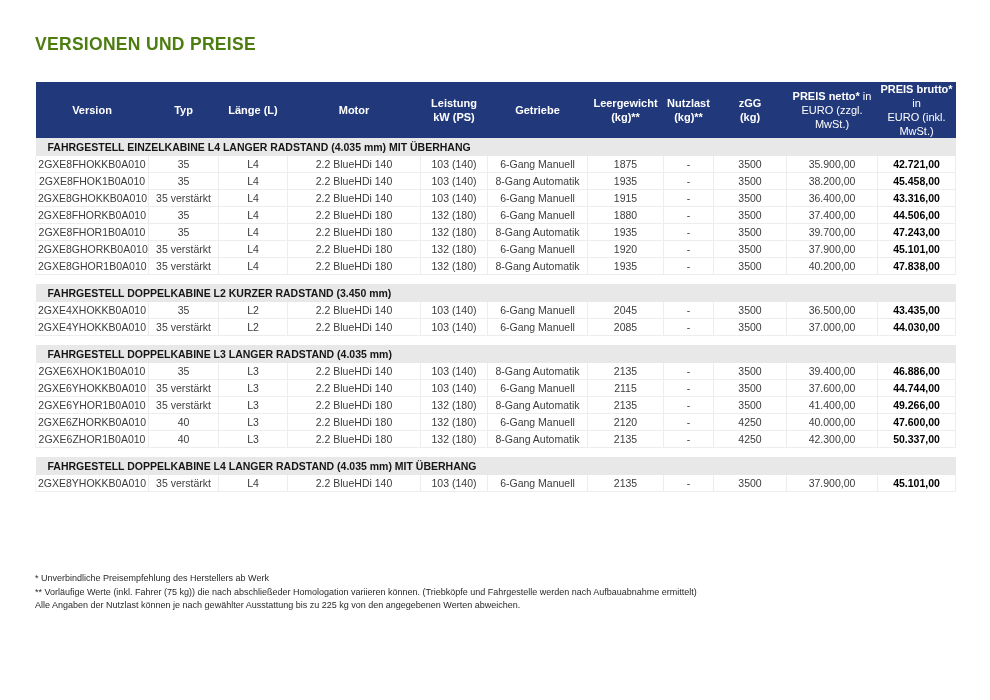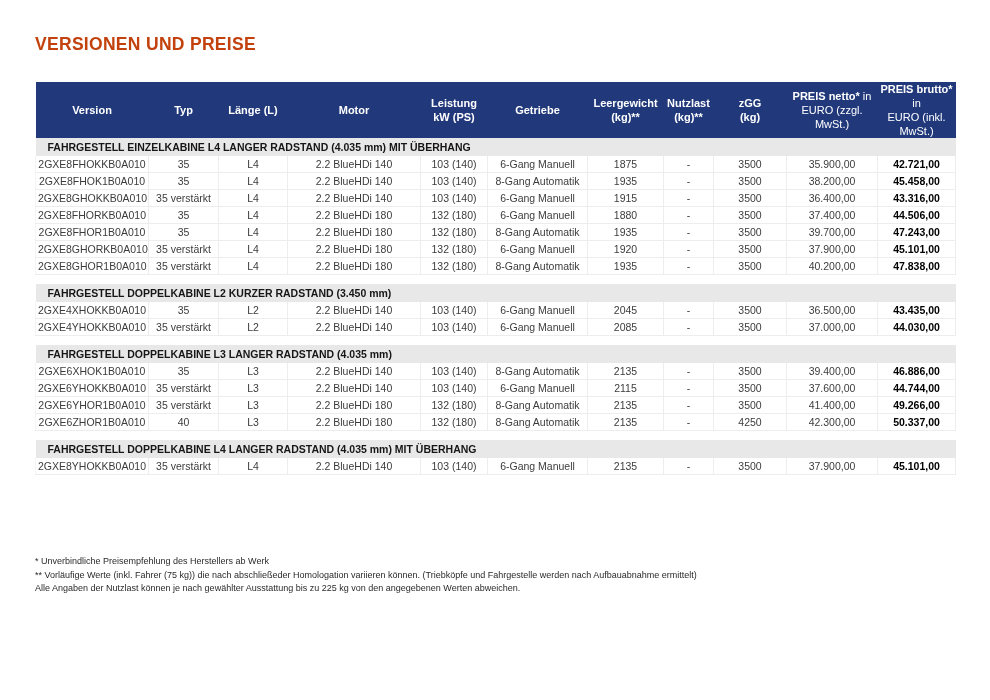--- a/index.html
+++ b/index.html
@@ -3,21 +3,21 @@
 <meta charset="utf-8">
 <style>
   html,body{margin:0;padding:0;background:#ffffff;}
   body{
     width:990px;height:700px;overflow:hidden;
     font-family:"Liberation Sans","DejaVu Sans",sans-serif;
     color:#3c3c3c;
   }
   .page{padding:34px 35px 0 35px;}
   h1.title{
-    margin:0;font-size:17.5px;font-weight:700;color:#c2410c;
+    margin:0;font-size:17.5px;font-weight:700;color:#4d7c0f;
     letter-spacing:.3px;line-height:20px;
   }
   table.price{
     border-collapse:collapse;table-layout:fixed;width:920px;margin-top:28px;
   }
   thead th{
     background:var(--hdr-bg,#21397b);color:#fff;height:42px;vertical-align:middle;
     font-size:11px;line-height:14px;font-weight:normal;text-align:center;padding:0 2px;
   }
   .hb{font-weight:700;}
@@ -268,20 +268,33 @@
           <td>2.2 BlueHDi 180</td>
           <td>132 (180)</td>
           <td>8-Gang Automatik</td>
           <td>2135</td>
           <td>-</td>
           <td>3500</td>
           <td>41.400,00</td>
           <td class="brutto">49.266,00</td>
         </tr>
         <tr class="data">
+          <td>2GXE6ZHORKB0A010</td>
+          <td>40</td>
+          <td>L3</td>
+          <td>2.2 BlueHDi 180</td>
+          <td>132 (180)</td>
+          <td>6-Gang Manuell</td>
+          <td>2120</td>
+          <td>-</td>
+          <td>4250</td>
+          <td>40.000,00</td>
+          <td class="brutto">47.600,00</td>
+        </tr>
+        <tr class="data">
           <td>2GXE6ZHOR1B0A010</td>
           <td>40</td>
           <td>L3</td>
           <td>2.2 BlueHDi 180</td>
           <td>132 (180)</td>
           <td>8-Gang Automatik</td>
           <td>2135</td>
           <td>-</td>
           <td>4250</td>
           <td>42.300,00</td>

